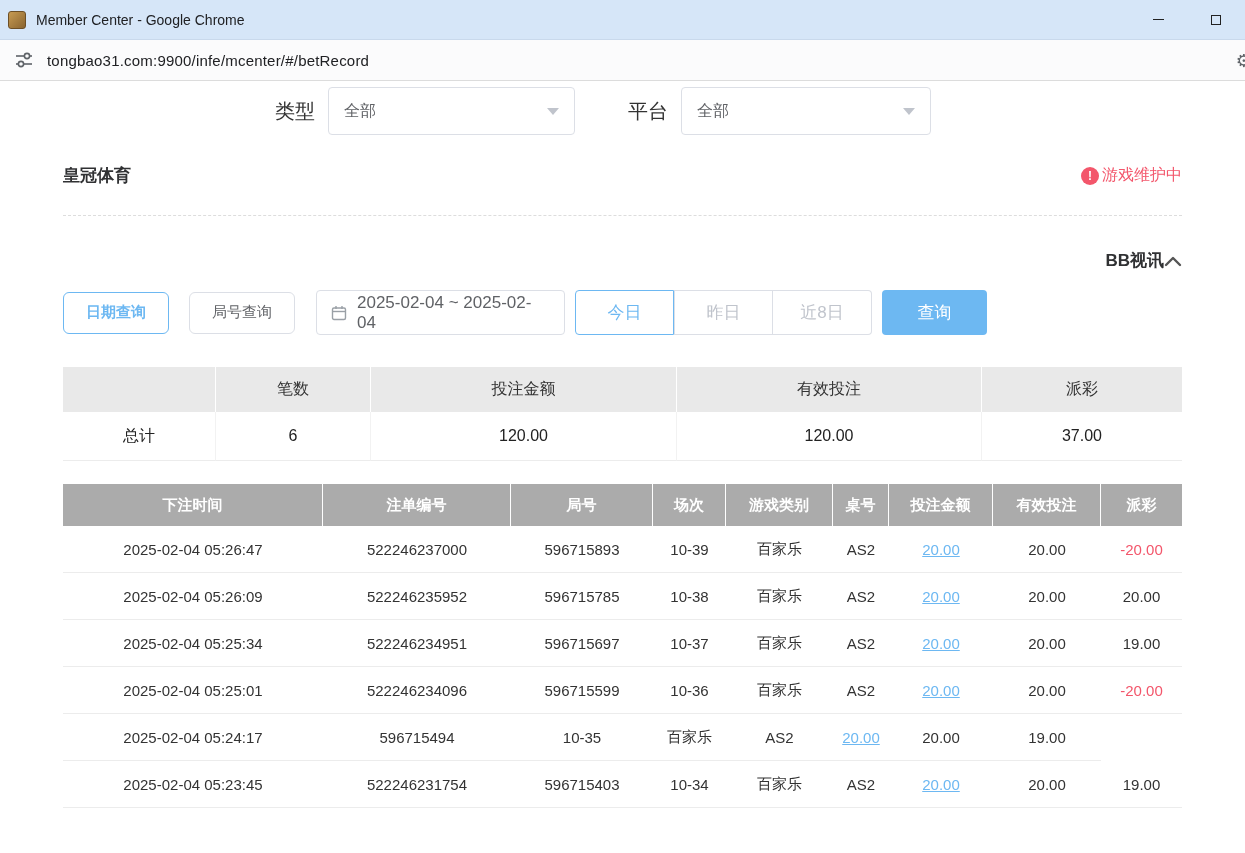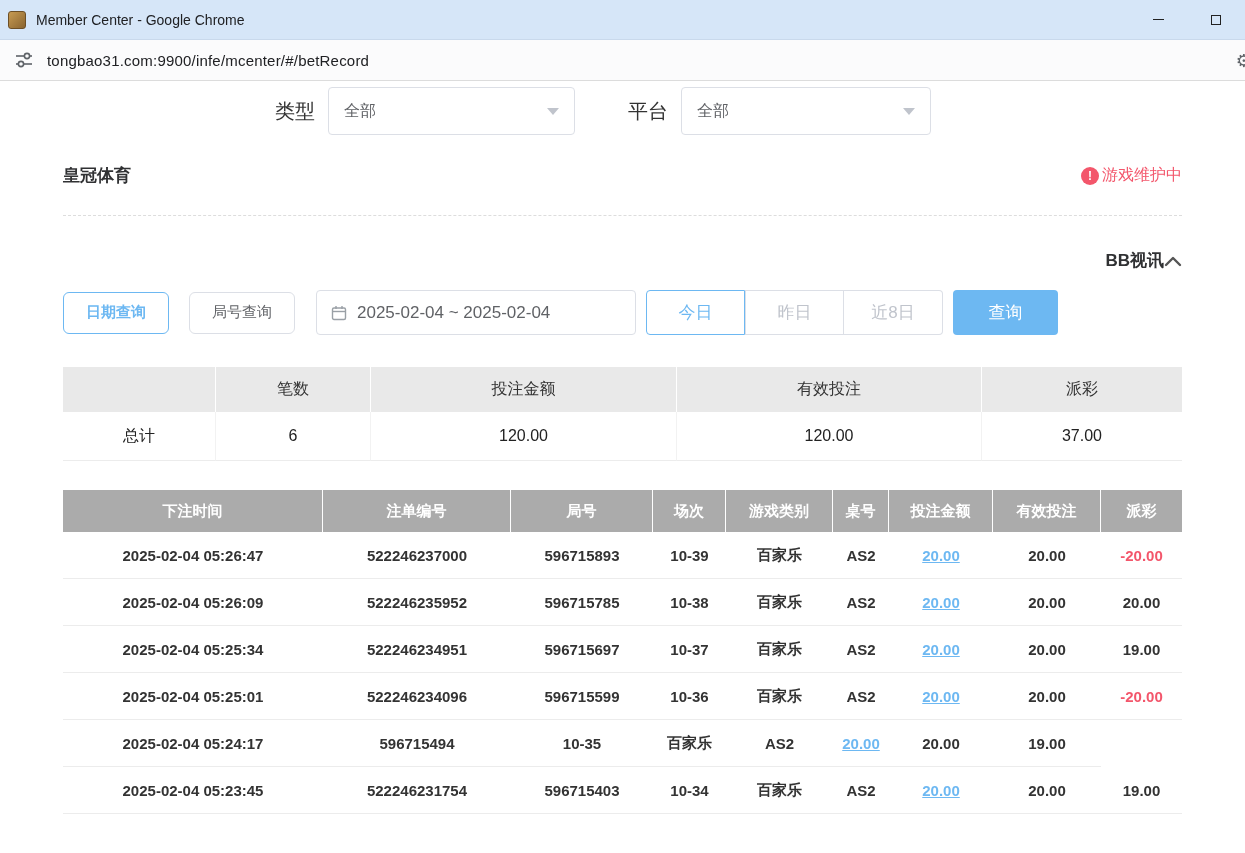--- a/index.html
+++ b/index.html
@@ -48,21 +48,21 @@
   .bb-head { margin-top:33px;justify-content:flex-end; }
   .chevron-up { width:18px; height:12px; cursor:pointer; }
 
   
   .query-row { margin-top:18px; display:flex; align-items:center; height:45px; }
   .btn { height:42px; border-radius:6px; border:1px solid #dcdfe6; background:#fff;
     font-size:15px; color:#606266; padding:0 22px; cursor:pointer;
     font-family:inherit; }
   .btn-primary-outline { border-color:#6db8f2; color:#6db8f2; font-weight:bold; }
   .btn-round-query { margin-left:20px; }
-  .date-box { margin-left:21px; width:320px; height:45px; border:1px solid #dcdfe6;
+  .date-box { margin-left:21px; width:249px; height:45px; border:1px solid #dcdfe6;
     border-radius:4px; display:flex; align-items:center; padding:0 14px; cursor:pointer; }
   .date-box .dtext { margin-left:10px; font-size:17px; color:#606266; }
   .btn-group { margin-left:10px; display:flex; height:45px; }
   .grp-btn { width:99px; height:45px; background:#fff; border:1px solid #dcdfe6;
     font-size:17px; color:#c0c4cc; cursor:pointer; display:flex; align-items:center;
     justify-content:center; font-family:inherit; }
   .grp-btn + .grp-btn { border-left:none; }
   .grp-first { border-radius:4px 0 0 4px; }
   .grp-last { border-radius:0 4px 4px 0; }
   .grp-active { color:#6db8f2; border-color:#6db8f2; }
@@ -76,29 +76,29 @@
   .sum-head, .sum-row { display:grid; grid-template-columns:153px 155px 306px 305px 200px; }
   .sum-head .cell { background:#e9e9e9; height:45px; display:flex; align-items:center;
     justify-content:center; font-size:16px; color:#333; border-right:1px solid #fff; }
   .sum-head .cell:last-child { border-right:none; }
   .sum-row .cell { background:#fff; height:49px; display:flex; align-items:center;
     justify-content:center; font-size:16px; color:#222; font-weight:400;
     border-bottom:1px solid #ececec; border-right:1px solid #f2f2f2; }
   .sum-row .cell:last-child { border-right:none; }
 
   
-  .bet-table { margin-top:29px; width:1119px; }
+  .bet-table { margin-top:23px; width:1119px; }
   .thead, .trow { display:grid;
     grid-template-columns:260px 188px 142px 73px 107px 56px 104px 108px 81px; }
   .thead .th { background:#ababab; color:#fff; font-weight:bold; font-size:15px;
     height:42px; display:flex; align-items:center; justify-content:center;
     border-right:1px solid #fff; }
   .thead .th:last-child { border-right:none; }
   .trow .td { height:47px; display:flex; align-items:center; justify-content:center;
-    font-size:15px; color:#333; border-bottom:1px solid #ececec; background:#fff;font-weight:bold; }
+    font-size:15px; color:#333; border-bottom:1px solid #ececec; background:#fff; }
   .td.link { color:#6db8f2; text-decoration:underline; cursor:pointer; }
   .td.neg { color:#f3566b; }
 </style>
 </head>
 <body>
 
 <div class="titlebar">
   <span class="favicon"></span>
   <span class="win-title">Member Center - Google Chrome</span>
   <div class="win-controls">

